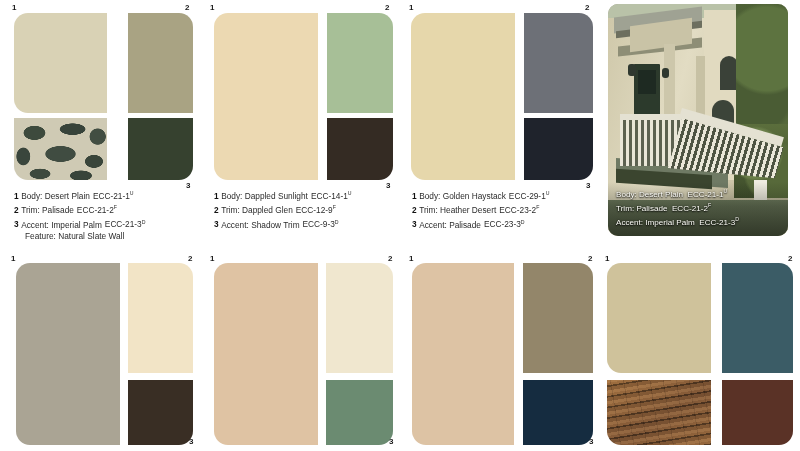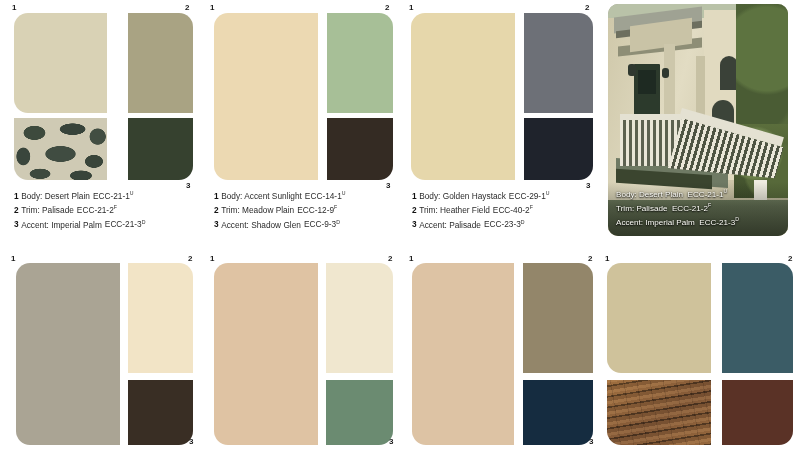--- a/index.html
+++ b/index.html
@@ -98,62 +98,65 @@
     <div class="caption" style="top:188px;">
       <div class="capline">
         <span class="idx">1</span><span>Body</span>: <span>Desert Plain</span><span class="code">ECC-21-1</span><sup>U</sup>
       </div>
       <div class="capline">
         <span class="idx">2</span><span>Trim</span>: <span>Palisade</span><span class="code">ECC-21-2</span><sup>F</sup>
       </div>
       <div class="capline">
         <span class="idx">3</span><span>Accent</span>: <span>Imperial Palm</span><span class="code">ECC-21-3</span><sup>D</sup>
       </div>
+      <div class="capline indent">
+        <span>Feature</span>: <span>Natural Slate Wall</span>
+      </div>
     </div>
   </div>
 
   <div class="panel" style="left:200px;top:0;width:200px;height:250px;">
     <div class="num" style="left:10px;top:4px;">1</div>
     <div class="swatch r-tl r-bl" style="left:14px;top:13px;width:104px;height:167px;background:#ecd9b2;"></div>
 
     <div class="num" style="left:185px;top:4px;">2</div>
     <div class="swatch r-tr" style="left:127px;top:13px;width:66px;height:100px;background:#a7bf97;"></div>
 
     <div class="swatch r-br" style="left:127px;top:118px;width:66px;height:62px;background:#342b23;"></div>
     <div class="num" style="left:186px;top:182px;">3</div>
 
     <div class="caption" style="top:188px;">
       <div class="capline">
-        <span class="idx">1</span><span>Body</span>: <span>Accent Sunlight</span><span class="code">ECC-14-1</span><sup>U</sup>
-      </div>
-      <div class="capline">
-        <span class="idx">2</span><span>Trim</span>: <span>Meadow Plain</span><span class="code">ECC-12-9</span><sup>F</sup>
-      </div>
-      <div class="capline">
-        <span class="idx">3</span><span>Accent</span>: <span>Shadow Glen</span><span class="code">ECC-9-3</span><sup>D</sup>
+        <span class="idx">1</span><span>Body</span>: <span>Dappled Sunlight</span><span class="code">ECC-14-1</span><sup>U</sup>
+      </div>
+      <div class="capline">
+        <span class="idx">2</span><span>Trim</span>: <span>Dappled Glen</span><span class="code">ECC-12-9</span><sup>F</sup>
+      </div>
+      <div class="capline">
+        <span class="idx">3</span><span>Accent</span>: <span>Shadow Trim</span><span class="code">ECC-9-3</span><sup>D</sup>
       </div>
     </div>
   </div>
 
   <div class="panel" style="left:400px;top:0;width:200px;height:250px;">
     <div class="num" style="left:9px;top:4px;">1</div>
     <div class="swatch r-tl r-bl" style="left:11px;top:13px;width:104px;height:167px;background:#e6d7ab;"></div>
 
     <div class="num" style="left:185px;top:4px;">2</div>
     <div class="swatch r-tr" style="left:124px;top:13px;width:69px;height:100px;background:#6d7077;"></div>
 
     <div class="swatch r-br" style="left:124px;top:118px;width:69px;height:62px;background:#1f232c;"></div>
     <div class="num" style="left:186px;top:182px;">3</div>
 
     <div class="caption" style="top:188px;left:12px;">
       <div class="capline">
         <span class="idx">1</span><span>Body</span>: <span>Golden Haystack</span><span class="code">ECC-29-1</span><sup>U</sup>
       </div>
       <div class="capline">
-        <span class="idx">2</span><span>Trim</span>: <span>Heather Field</span><span class="code">ECC-40-2</span><sup>F</sup>
+        <span class="idx">2</span><span>Trim</span>: <span>Heather Desert</span><span class="code">ECC-23-2</span><sup>F</sup>
       </div>
       <div class="capline">
         <span class="idx">3</span><span>Accent</span>: <span>Palisade</span><span class="code">ECC-23-3</span><sup>D</sup>
       </div>
     </div>
   </div>
 
   <div class="photo">
     <div class="photo-bg"></div>
 

